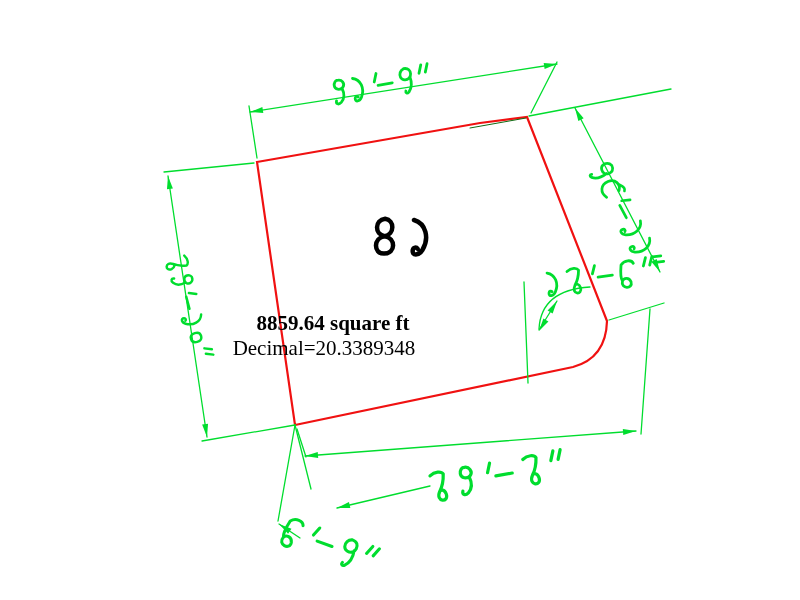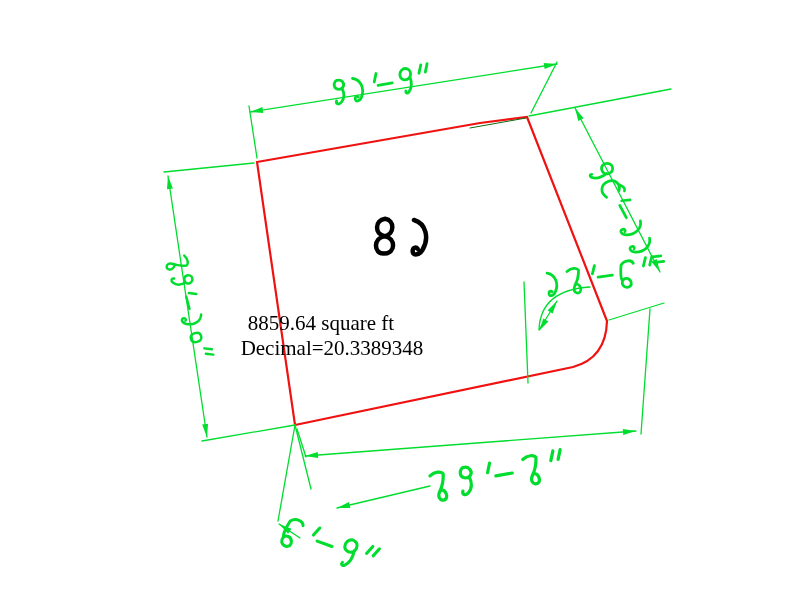--- a/index.html
+++ b/index.html
@@ -1,22 +1,22 @@
 <!DOCTYPE html>
 <html><head>
 <meta charset="utf-8">
 <style>
   html,body{margin:0;padding:0;background:#ffffff;}
   .canvas{position:relative;width:800px;height:600px;background:#fff;overflow:hidden;
           font-family:"Liberation Serif", serif;}
   svg{position:absolute;left:0;top:0;}
   .black-label{position:absolute;color:#000;text-align:center;white-space:nowrap;
                font-family:"Liberation Serif", serif;font-size:21px;line-height:24px;}
-  #areaText{left:4px;top:311px;width:634px;}
-  #decimalText{left:0;top:336px;width:648px;padding-left:8px;}
+  #areaText{left:16px;top:311px;width:634px;font-weight:bold;}
+  #decimalText{left:0;top:336px;width:648px;}
 </style>
 </head>
 <body>
 
 <div class="canvas">
   <svg id="drawing" width="800" height="600" viewBox="0 0 800 600">
     <defs>
 
       <g id="g0">
           <path d="M30,26 C40,26 43,33 43,41 C43,49 40,56 30,56 C20,56 17,49 17,41 C17,33 20,26 30,26"></path>

